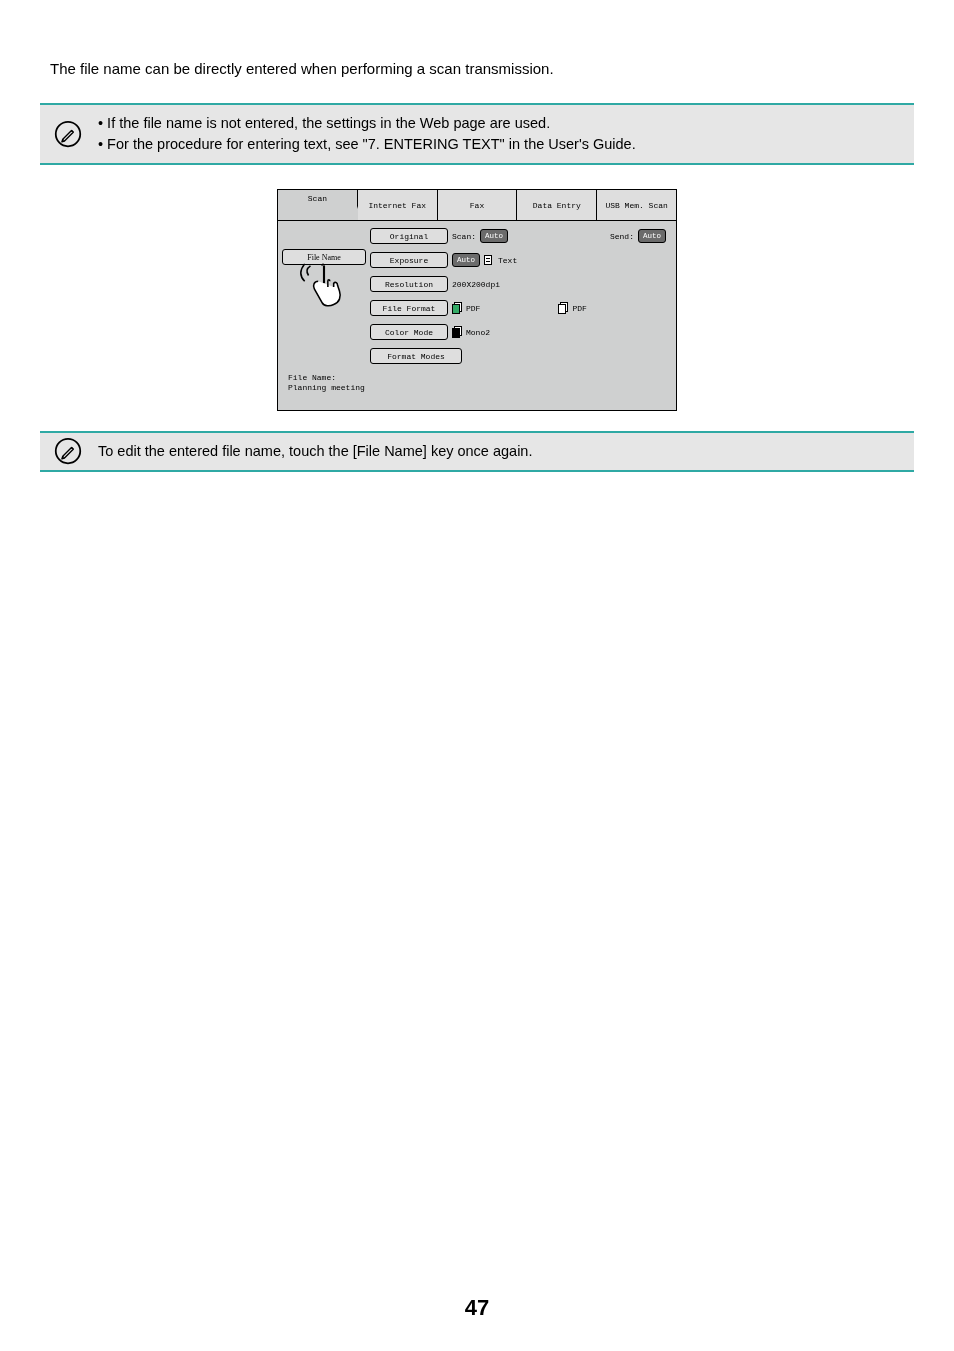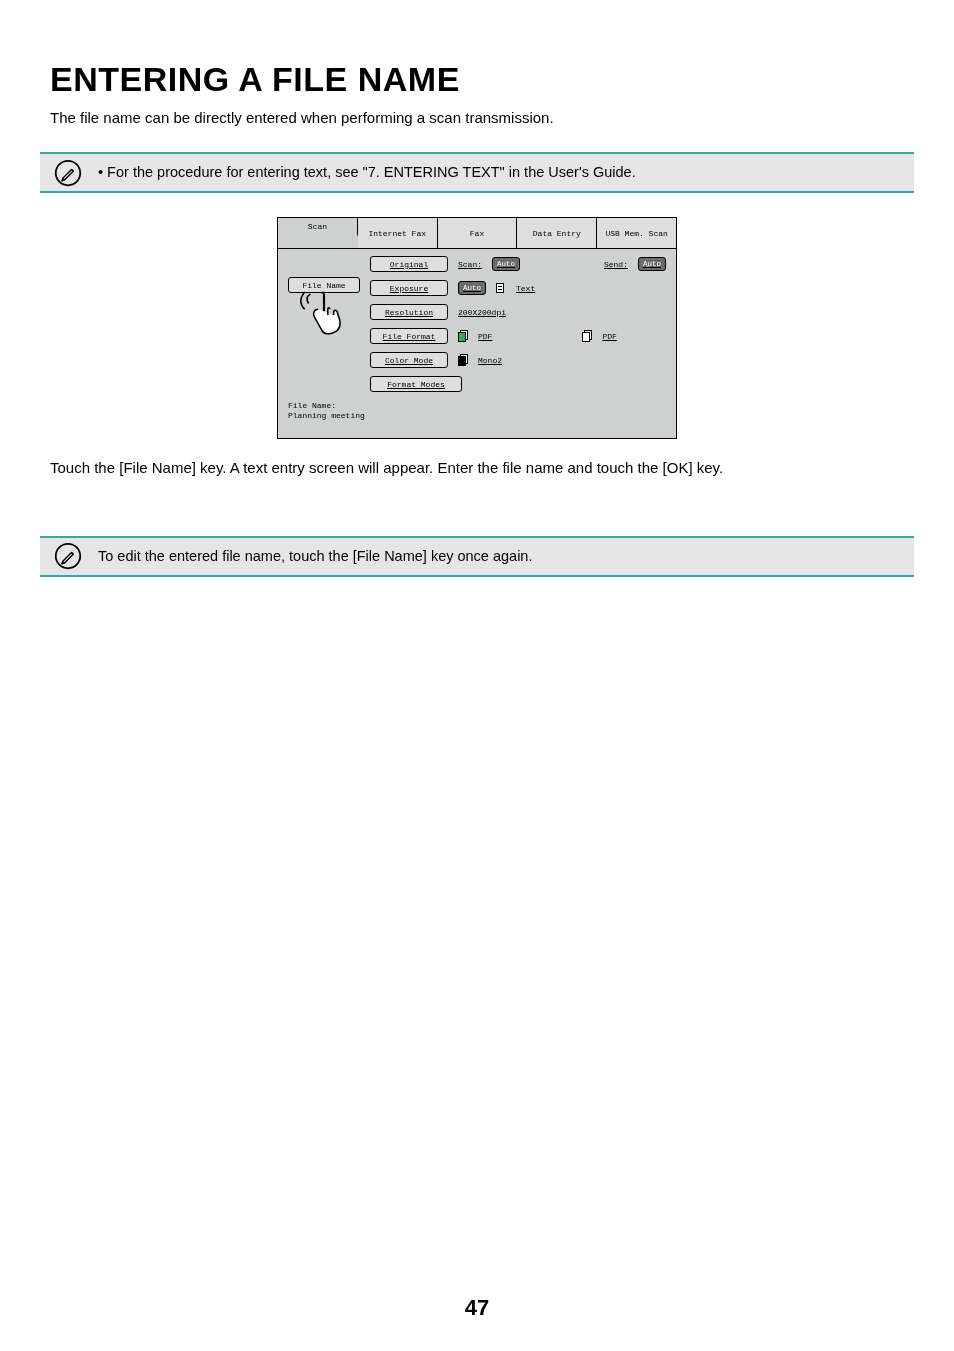--- a/index.html
+++ b/index.html
@@ -126,29 +126,28 @@
     font-family: "Courier New", monospace;
     font-size: 8px;
     white-space: nowrap;
   }
   .btn.dark {
     background: #6b6b6b;
     color: #fff;
   }
   .btn.small { height: 14px; font-size: 7.5px; padding: 0 4px; }
 
-  .left-col .btn { width: 72px; margin-top: 22px; }
+  .left-col .btn { width: 84px; margin-top: 22px; font-family: Liberation Serif, serif; }
 
   .row {
     display: flex;
     align-items: center;
-    gap: 10px;
+    gap: 4px;
     margin-bottom: 6px;
     min-height: 18px;
-    text-decoration: underline;
   }
   .setting-btn { width: 78px; justify-content: center; }
 
   .label-text { font-size: 8px; }
 
   .mini-icon {
     display: inline-block;
     width: 10px; height: 10px;
     position: relative;
   }
@@ -193,31 +192,31 @@
     bottom: 30px;
     text-align: center;
     font-size: 22px;
     font-weight: bold;
   }
 </style>
 </head>
 <body>
 
 <div class="page">
-  <h1>ENTERING A FILE NAME</h1>
   <p class="intro">The file name can be directly entered when performing a scan transmission.</p>
 
   <div class="note-box">
     <svg class="note-icon" viewBox="0 0 32 32">
       <circle cx="16" cy="16" r="14" fill="none" stroke="#000" stroke-width="2"></circle>
       <path d="M10 22 L20 12 L22 14 L12 24 L9 25 Z" fill="none" stroke="#000" stroke-width="1.6" stroke-linejoin="round"></path>
       <line x1="20" y1="12" x2="22" y2="14" stroke="#000" stroke-width="1.6"></line>
       <line x1="10" y1="22" x2="12" y2="24" stroke="#000" stroke-width="1.2"></line>
     </svg>
     <div class="note-content">
+      <span class="bullet">• If the file name is not entered, the settings in the Web page are used.</span>
       <span class="bullet">• For the procedure for entering text, see "7. ENTERING TEXT" in the User's Guide.</span>
     </div>
   </div>
 
   <div class="panel-wrap">
     <div class="panel">
 
       <div class="tabs">
         <div class="tab active">
             <span>Scan</span>
@@ -302,21 +301,20 @@
         </div>
       </div>
 
       <div class="file-info">
         <div>File Name:</div>
         <div>Planning meeting</div>
       </div>
     </div>
   </div>
 
-  <p class="instruction">Touch the [File Name] key. A text entry screen will appear. Enter the file name and touch the [OK] key.</p>
 
   <div class="note-box">
     <svg class="note-icon" viewBox="0 0 32 32">
       <circle cx="16" cy="16" r="14" fill="none" stroke="#000" stroke-width="2"></circle>
       <path d="M10 22 L20 12 L22 14 L12 24 L9 25 Z" fill="none" stroke="#000" stroke-width="1.6" stroke-linejoin="round"></path>
       <line x1="20" y1="12" x2="22" y2="14" stroke="#000" stroke-width="1.6"></line>
       <line x1="10" y1="22" x2="12" y2="24" stroke="#000" stroke-width="1.2"></line>
     </svg>
     <div class="note-content">
       <span>To edit the entered file name, touch the [File Name] key once again.</span>

